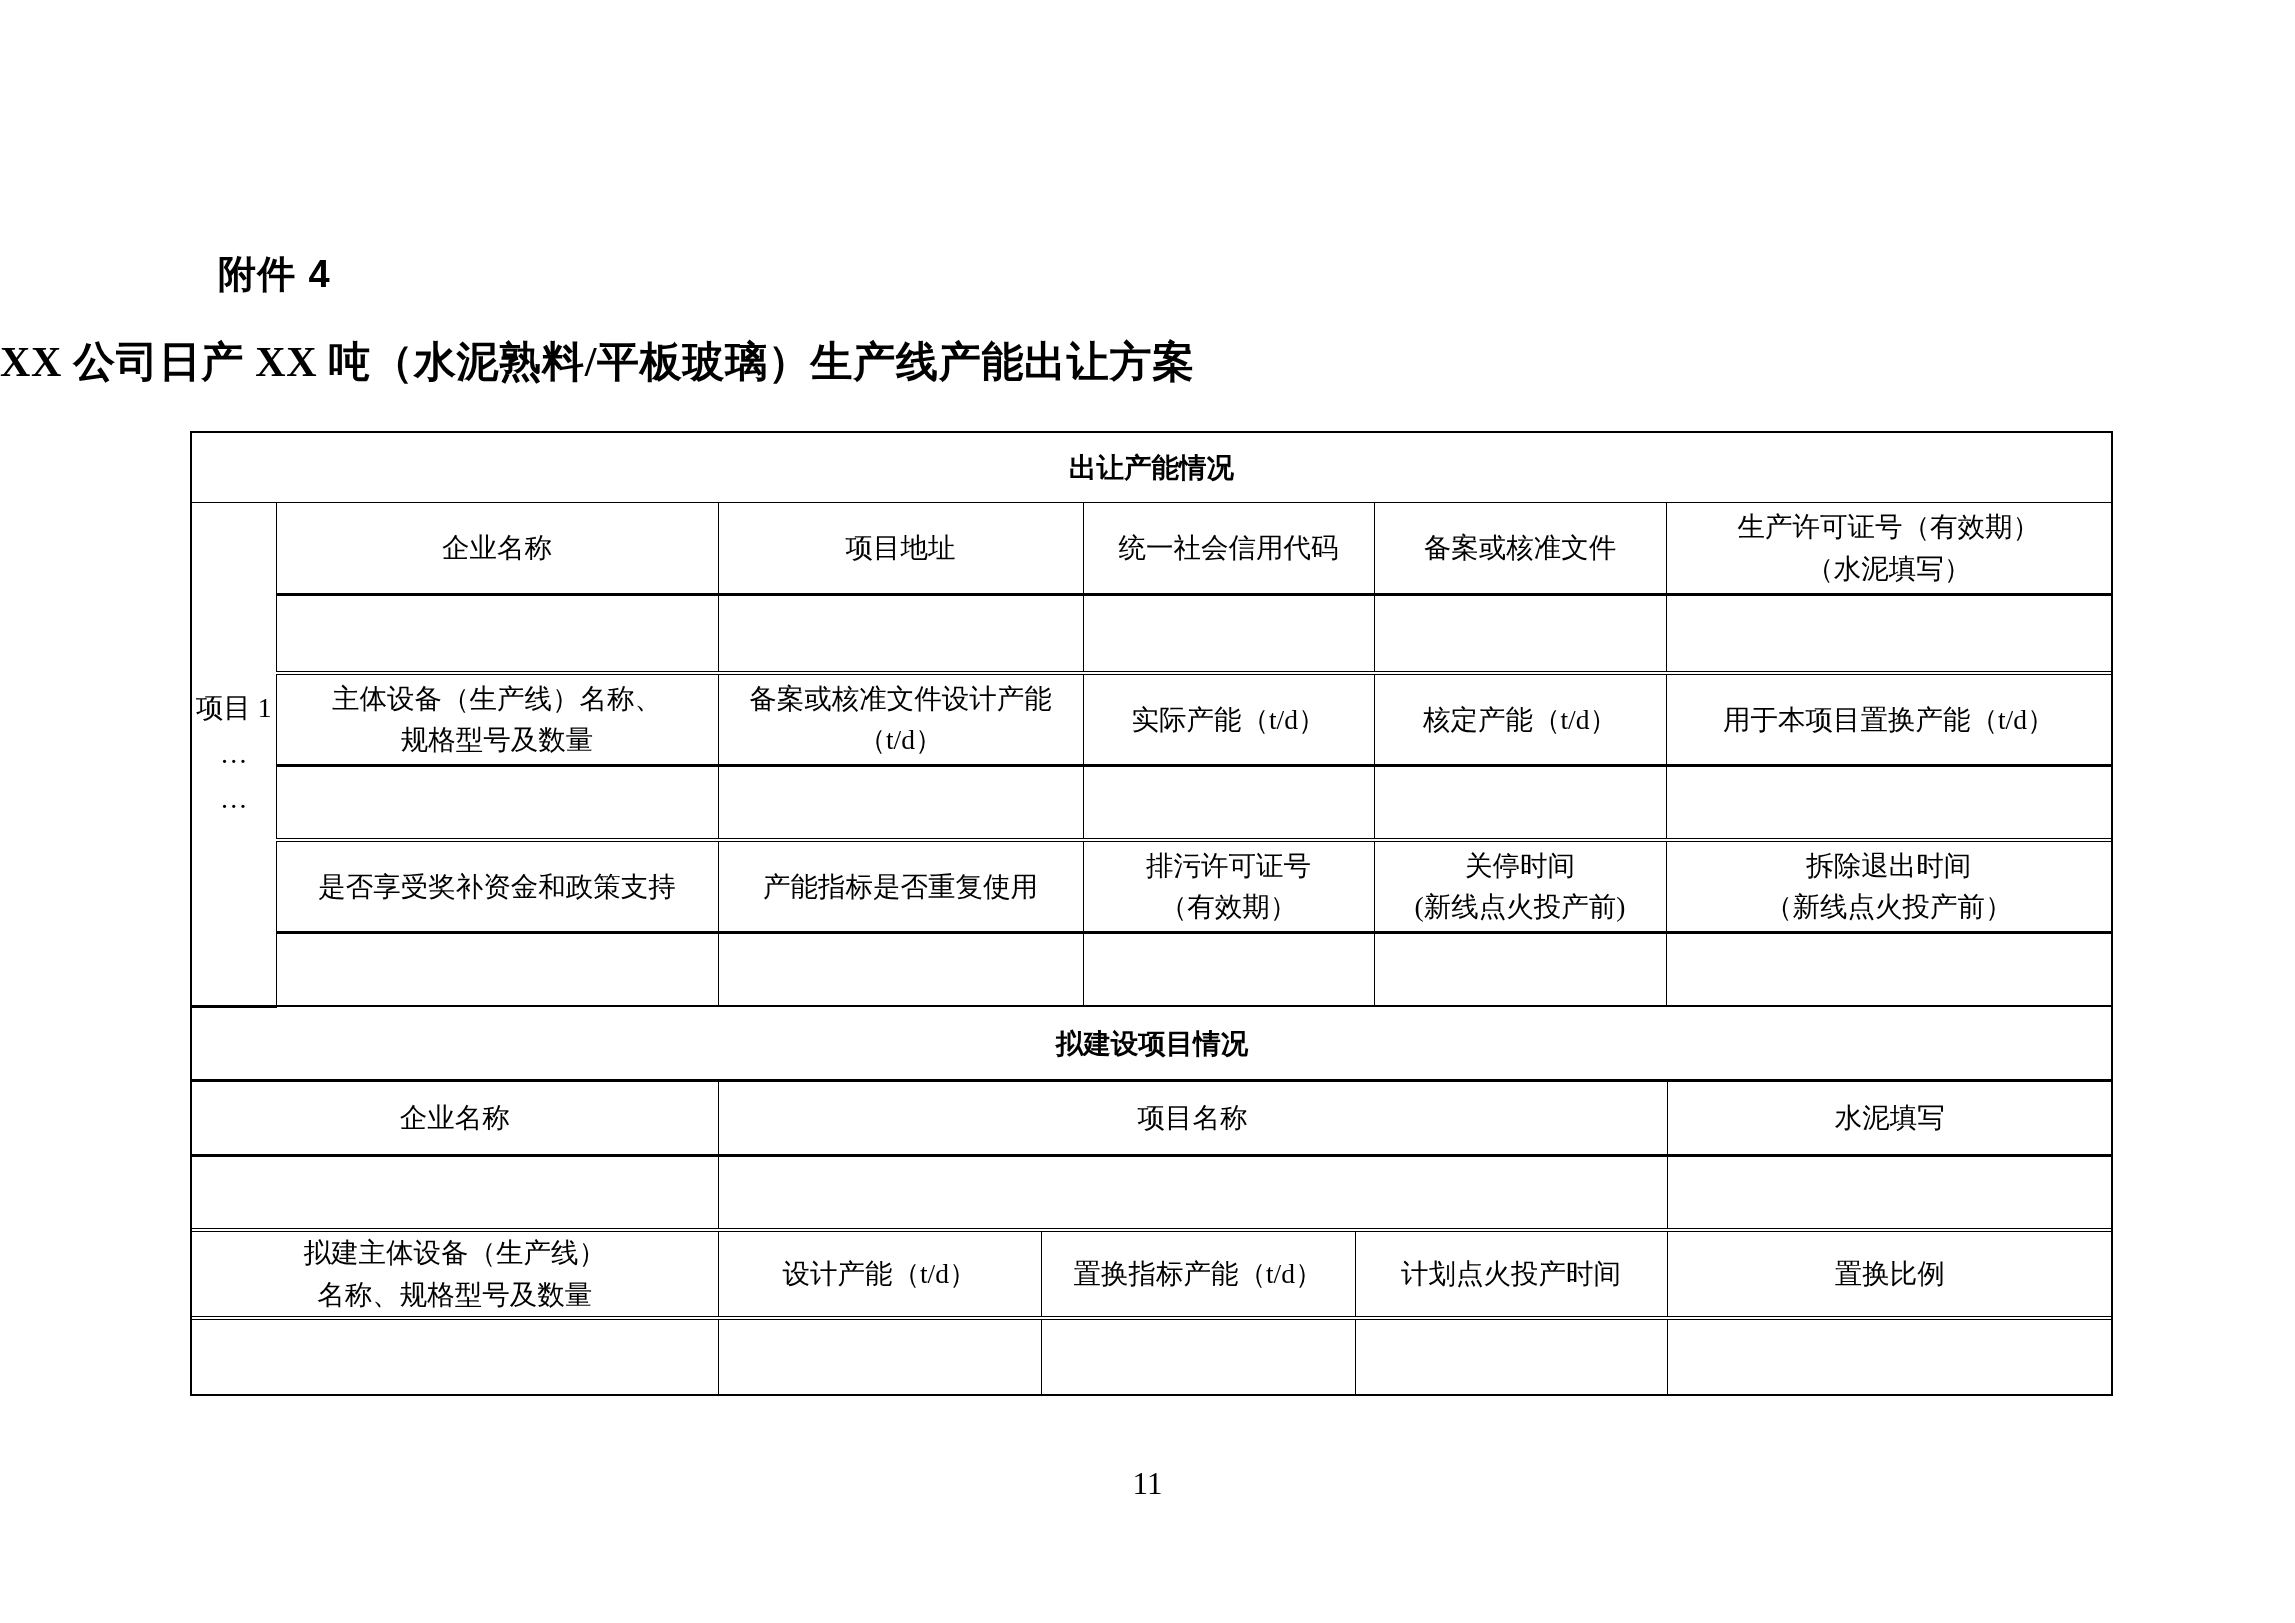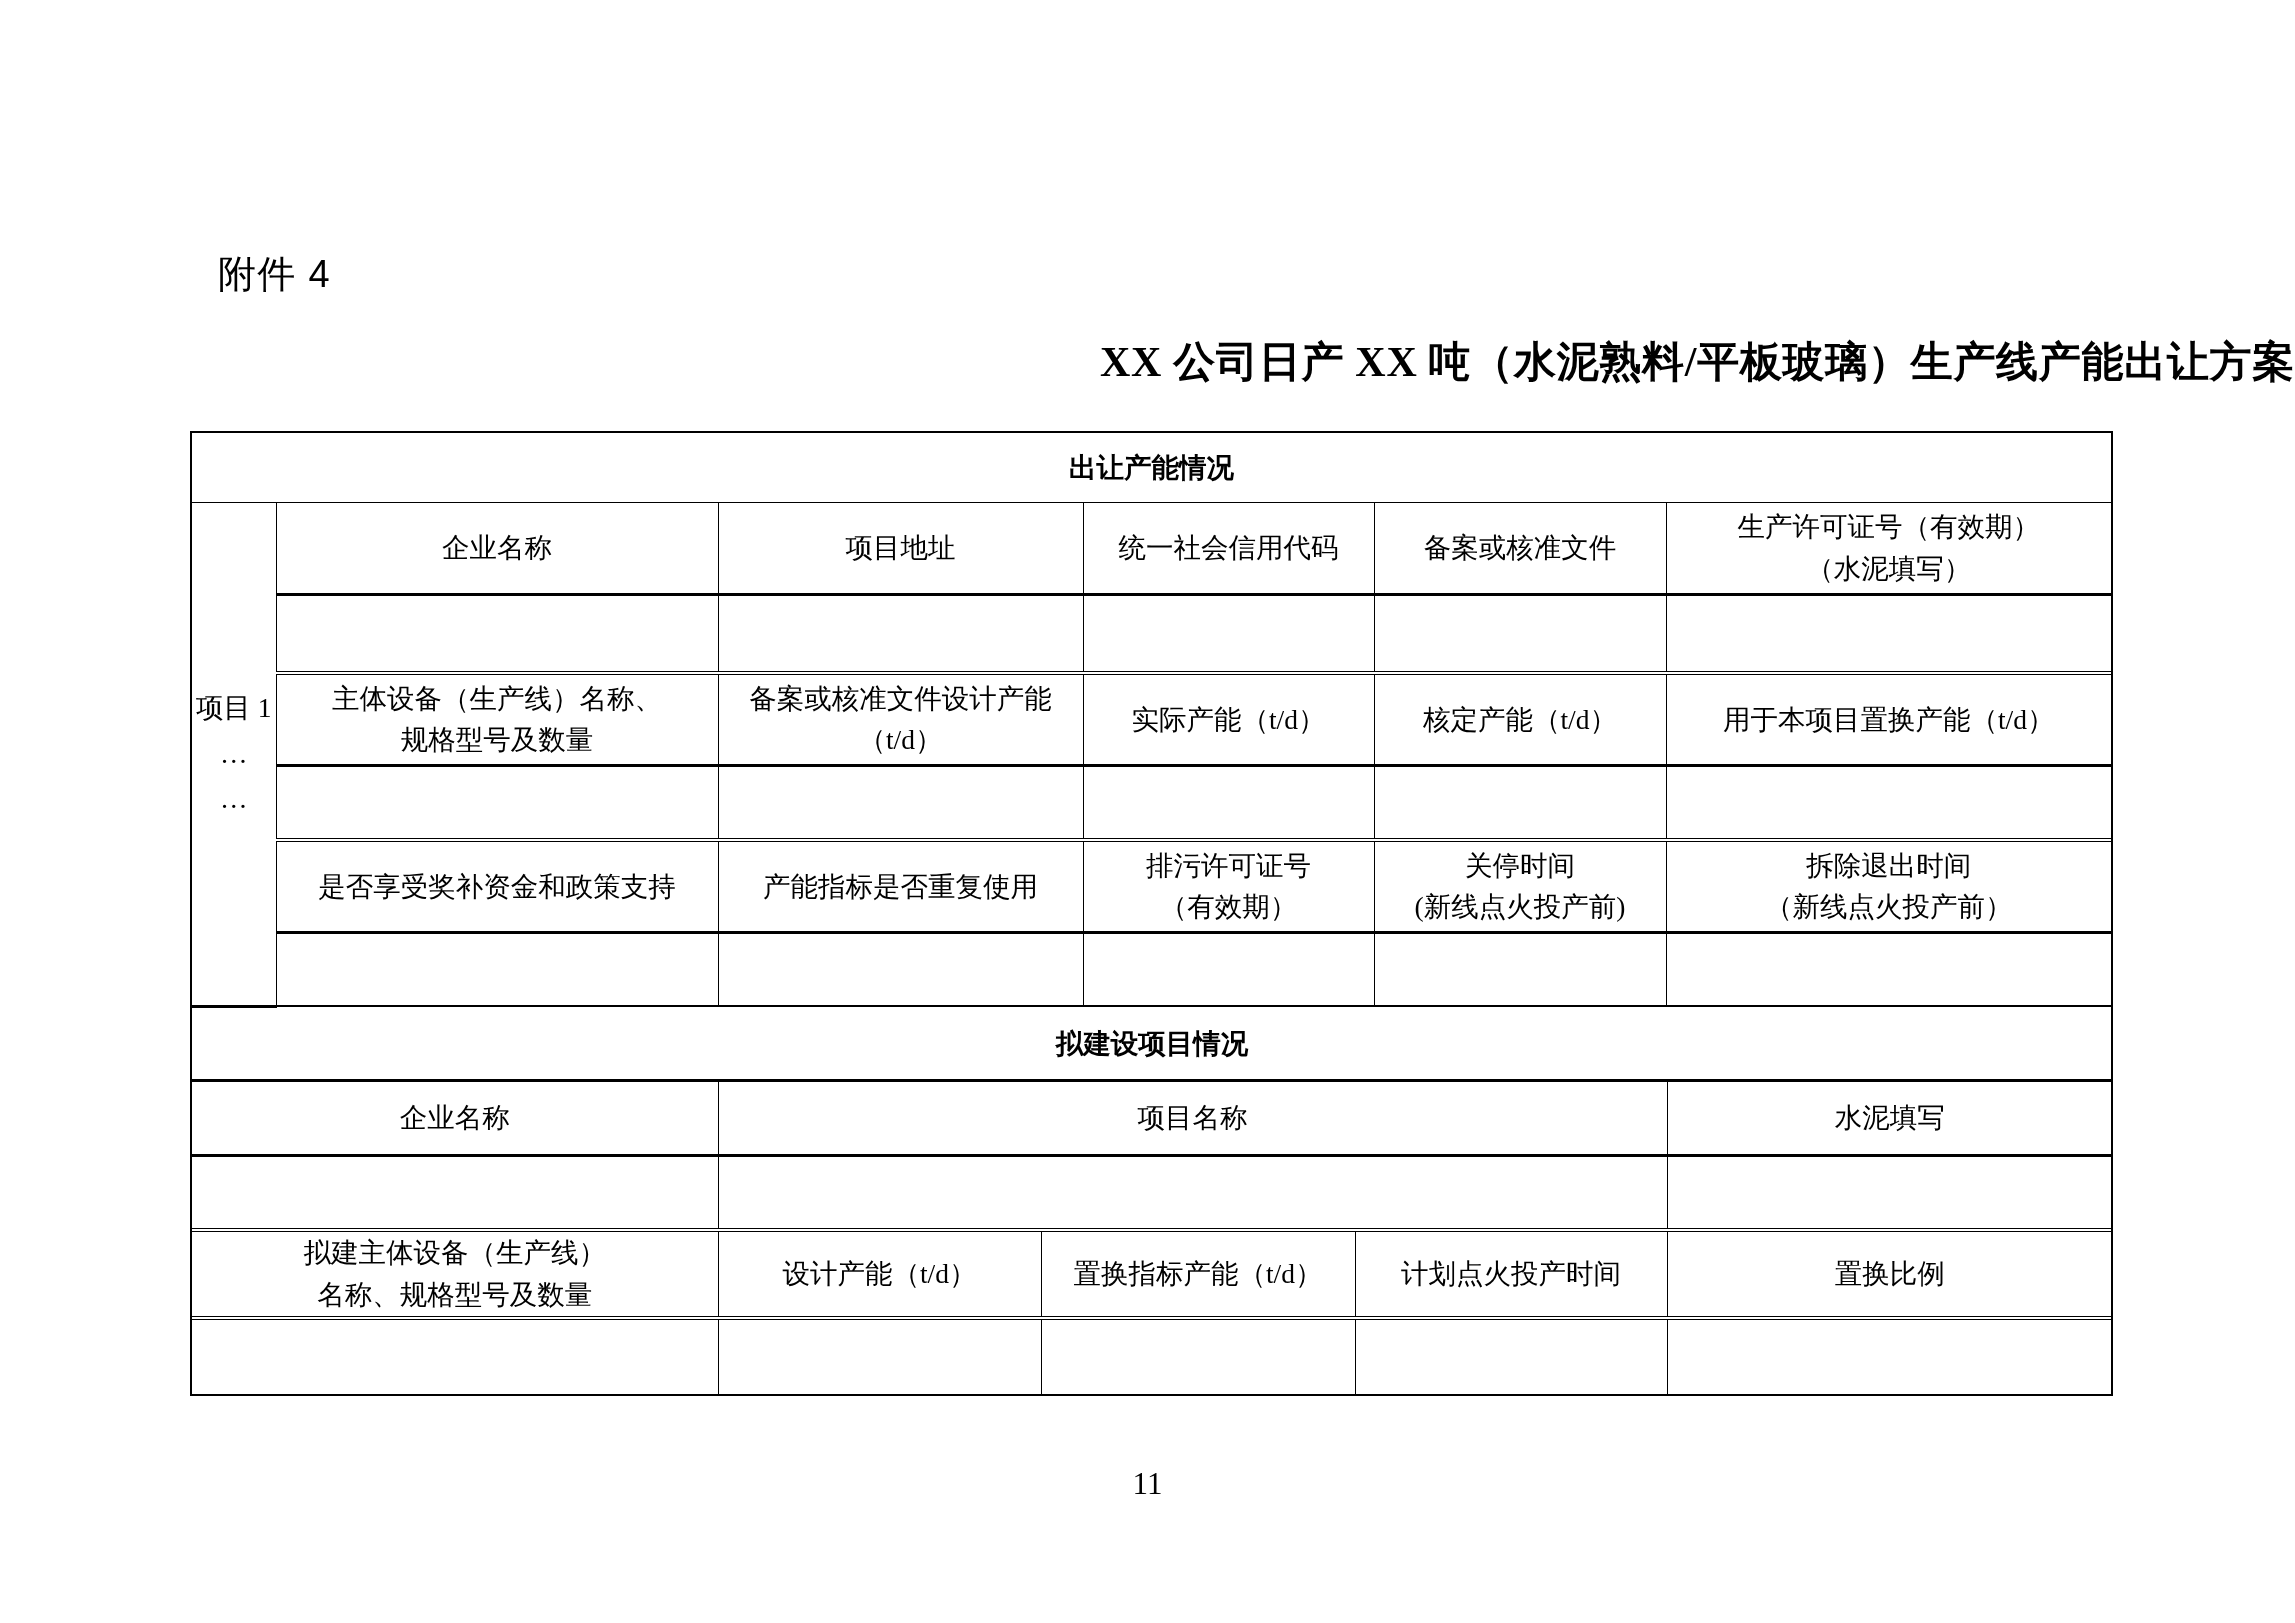--- a/index.html
+++ b/index.html
@@ -4,31 +4,30 @@
 <style>
   html,body{margin:0;padding:0;background:#ffffff;}
   body{
     width:2295px;height:1623px;overflow:hidden;
     font-family:"Liberation Serif", serif;color:#000;
   }
   .page{position:relative;width:2295px;height:1623px;background:#fff;}
 
   .attachment{
     position:absolute;left:218px;top:249px;
-    font-size:38px;font-weight:normal;
+    font-size:38px;font-weight:bold;
     font-family:"Liberation Sans", sans-serif;
     letter-spacing:1.3px;
   }
   .doc-title{
     position:absolute;left:0;right:0;top:334px;
-    text-align:right;
+    text-align:left;
     font-size:42px;font-weight:bold;
     font-family:"Liberation Serif", serif;
     letter-spacing:0.7px;
-    margin-left:48px;
   }
 
   .tablewrap{
     position:absolute;left:190px;top:431px;width:1919px;
     border:2px solid #000;
   }
   table.t{border-collapse:collapse;width:100%;table-layout:fixed;}
   table.t td{
     border:1.3px solid #000;
     text-align:center;vertical-align:middle;

